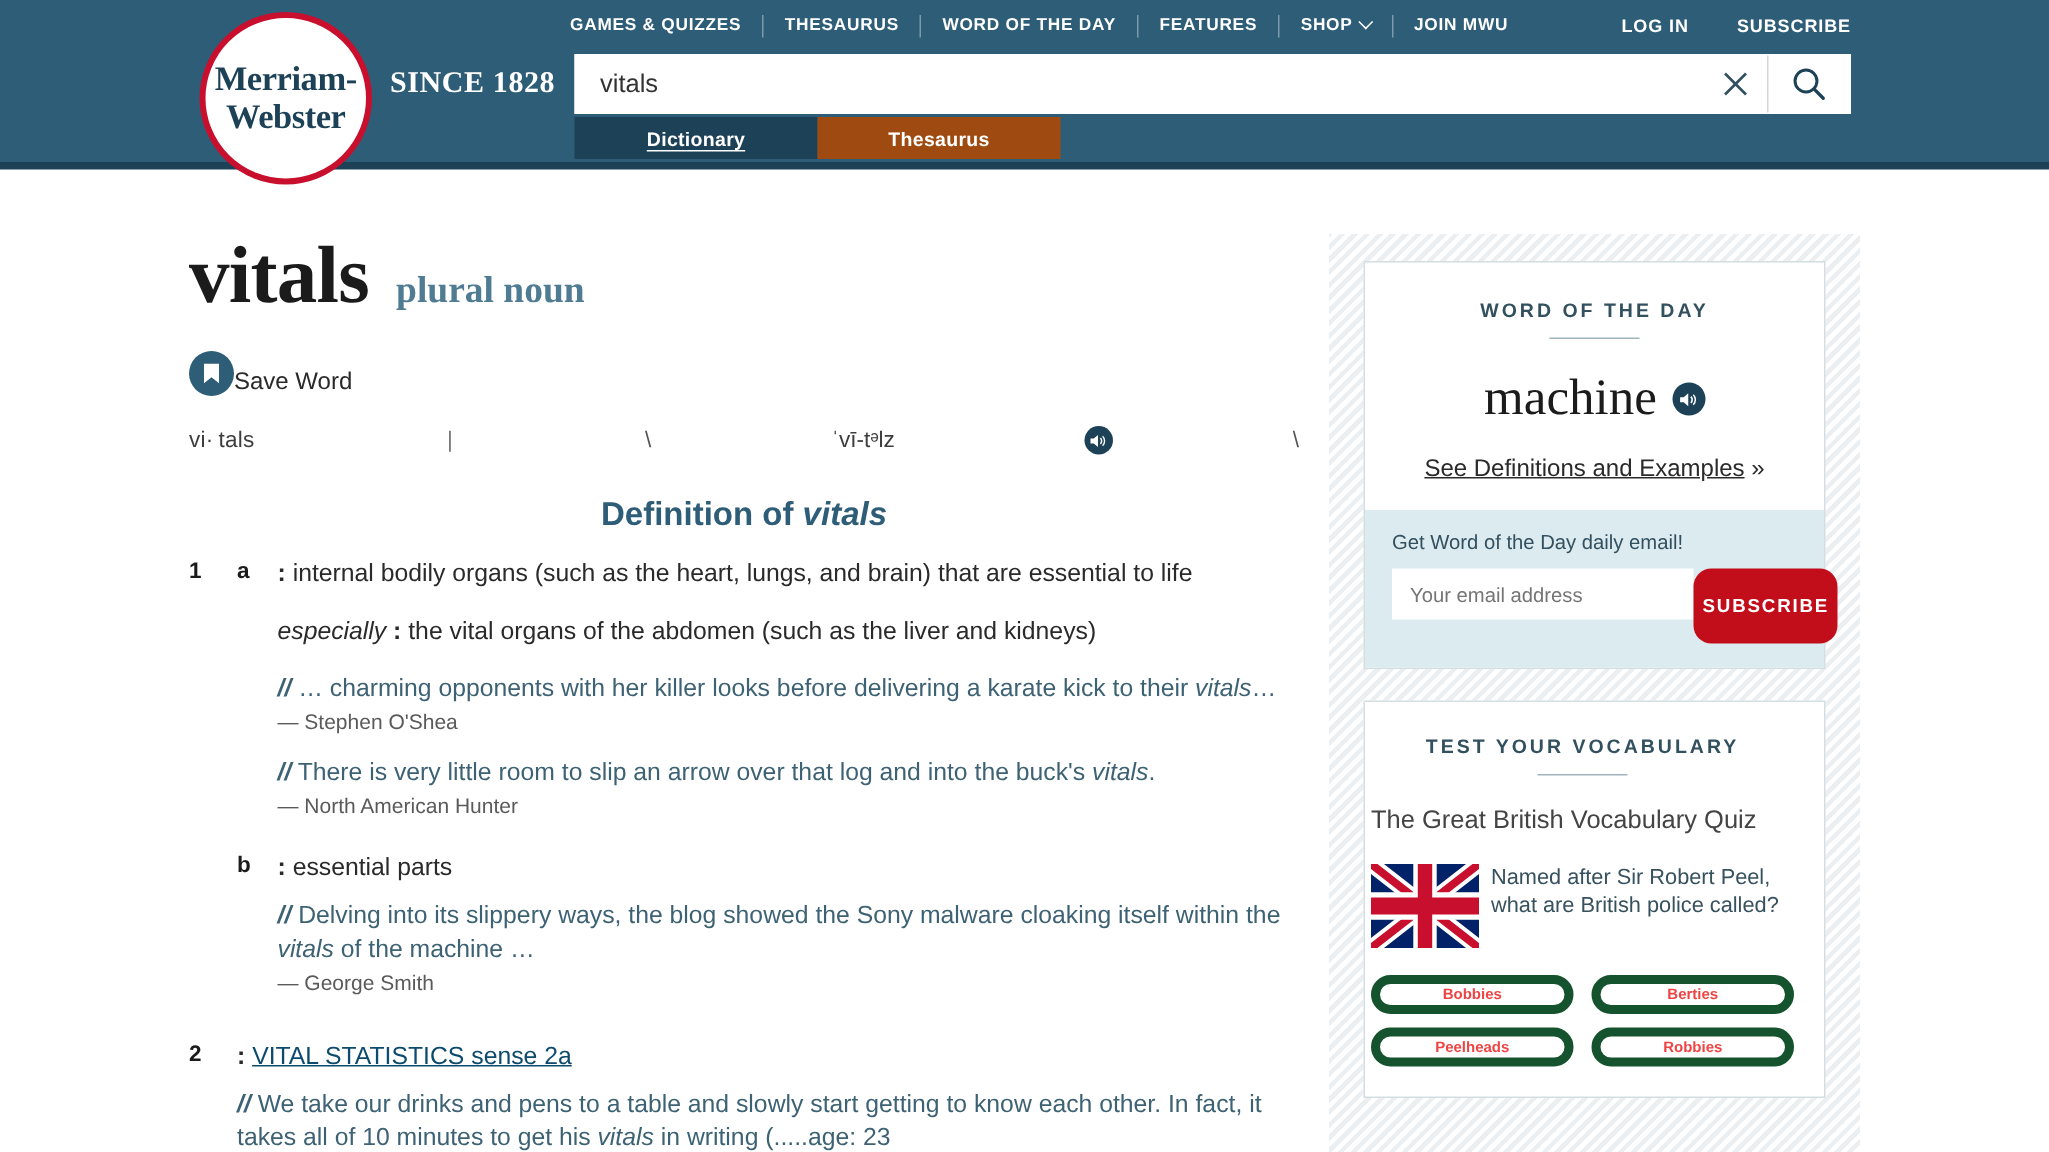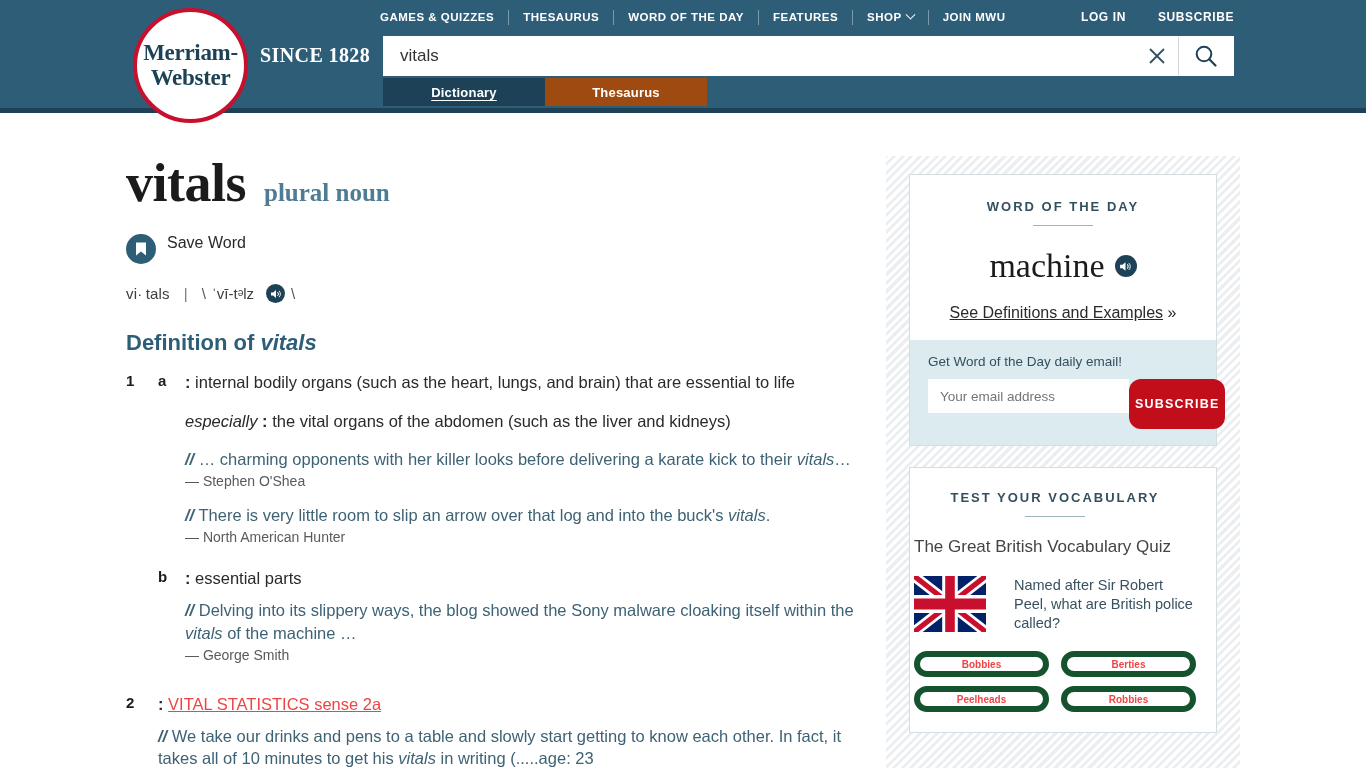--- a/index.html
+++ b/index.html
@@ -183,39 +183,40 @@
     line-height: 1;
     letter-spacing: -0.5px;
   }
   .pos {
     font-family: "Liberation Serif", serif;
     font-size: 25px;
     font-weight: 700;
     color: #4f7c93;
   }
   .saveword {
-    display: flex; align-items: flex-start; gap: 11px;
+    display: flex; align-items: flex-end; 
     margin-top: 24px;
     cursor: pointer;
   }
   .bookmark-circle {
     width: 30px; height: 30px;
     border-radius: 50%;
     background: #2e5d77;
     display: flex; align-items: center; justify-content: center;
   }
   .saveword-label { font-size: 16px; color: #2a2a2a; }
 
   .pron-row {
     margin-top: 20px;
     display: flex;
     align-items: center;
     gap: 0px;
     font-size: 15px;
     color: #3d3d3d;
+    justify-content: space-between;
   }
   .pron-row .syl { letter-spacing: 0.2px; }
   .pron-row .pipe { margin: 0 14px; color: #777; }
   .pron-row .bs { color: #555; }
   .pron-text { margin: 0 6px; }
   .audio-btn {
     width: 19px; height: 19px;
     border-radius: 50%;
     background: #1d4257;
     display: inline-flex;
@@ -223,20 +224,21 @@
     margin: 0 6px;
     cursor: pointer;
     vertical-align: middle;
   }
 
   .def-title {
     margin-top: 27px;
     font-size: 22px;
     font-weight: 700;
     color: #2e5d77;
+    text-align: center;
   }
   .def-title i { font-style: italic; }
 
   .sense-block { display: flex; margin-top: 15px; }
   .sense-num {
     width: 32px;
     flex-shrink: 0;
     font-size: 15px;
     font-weight: 700;
     color: #1b1b1b;
@@ -267,21 +269,21 @@
     color: #3d6274;
   }
   .quote .bars { font-weight: 700; font-style: italic; }
   .quote i { font-style: italic; }
   .attrib {
     font-size: 14px;
     color: #5a5a5a;
     margin-top: 3px;
   }
   .xref {
-    color: #ef4444;
+    color: #0c4a6e;
     text-decoration: underline;
     cursor: pointer;
     text-align: center;
   }
   .sense2 { margin-top: 30px; }
 
   
   .sidebar {
     position: absolute;
     left: 886px; top: 48px;
@@ -376,21 +378,21 @@
     padding: 22px 20px 20px 4px;
   }
   .quiz-title {
     margin-top: 20px;
     font-size: 17px;
     color: #444;
     text-align: left;
   }
   .quiz-q-row {
     display: flex;
-    gap: 28px;
+    gap: 8px;
     margin-top: 19px;
     align-items: flex-start;
   }
   .flag-thumb {
     width: 72px; height: 56px;
     flex-shrink: 0;
     background: #dedede;
     position: relative;
     overflow: hidden;
   }

